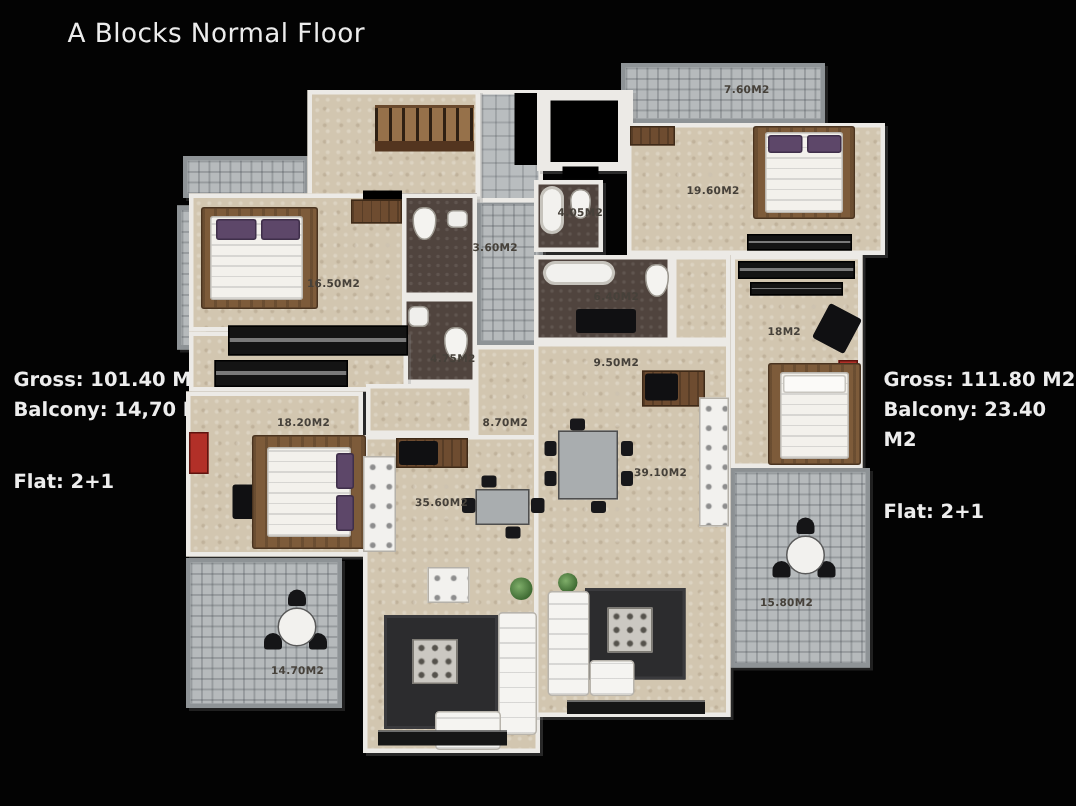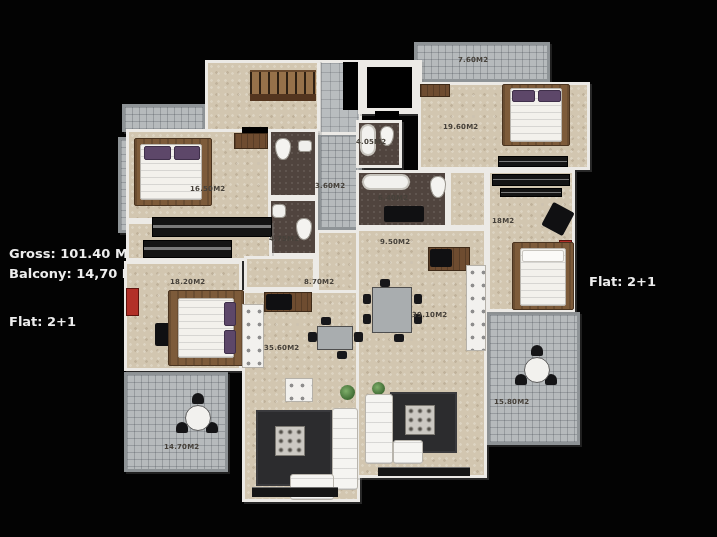--- a/index.html
+++ b/index.html
@@ -44,34 +44,37 @@
   .rug{background:#2c2c2e;box-shadow:inset 0 0 0 2px #3a3a3d;}
   .coffee{background:#cbc8c2;border:1px solid #7e7b74;background-image:radial-gradient(circle,#55524c 1.5px,transparent 2.5px);background-size:9px 9px;background-position:center;}
   .sofa{background:#f5f4f1;border:1px solid #b8b4ac;border-radius:3px;background-image:repeating-linear-gradient(0deg,rgba(160,160,160,.35) 0 1px,transparent 1px 10px);}
   .tv{background:#161616;border-top:1px solid #6e6e6e;}
   .plant{background:radial-gradient(circle at 40% 40%,#7fae6a,#3f6b33 70%);border-radius:50%;}
   .rtable{background:#f2f1ee;border:1px solid #5a5a5a;border-radius:50%;}
   .bch{background:#151517;border-radius:6px 6px 2px 2px;}
   .elevf{background:#eceae6;box-shadow:2px 2px 0 rgba(135,135,135,.3);}
   .elevi{background:#000;}
   .dg{background:#000;}
-  .lbl{font:600 7px/1.1 "DejaVu Sans",sans-serif;color:#46413a;text-align:left;letter-spacing:.2px;}
+  .lbl{font:600 7px/1.1 "DejaVu Sans",sans-serif;color:#46413a;text-align:right;letter-spacing:.2px;}
 </style>
 </head>
 <body>
 
 <div class="stage">
+  <div class="title">A Blocks Normal Floor</div>
 
   <div class="info" style="left:9px;top:244px;">
     <div>Gross: 101.40 M2</div>
     <div>Balcony: 14,70 M2</div>
     <div class="flat">Flat: 2+1</div>
   </div>
 
   <div class="info" style="left:589px;top:244px;">
+    <div>Gross: 111.80 M2</div>
+    <div>Balcony: 23.40 M2</div>
     <div class="flat">Flat: 2+1</div>
   </div>
 
   <div class="plan">
 
     <div class="grid" style="left:4px;top:66px;width:84px;height:28px;"></div>
     <div class="grid" style="left:0;top:99px;width:19px;height:96px;"></div>
     <div class="grid" style="left:6px;top:334px;width:104px;height:100px;"></div>
     <div class="grid" style="left:200px;top:95px;width:44px;height:97px;"></div>
     <div class="tile" style="left:200px;top:22px;width:44px;height:75px;"></div>
@@ -183,25 +186,25 @@
     <div class="sofa" style="left:247px;top:356px;width:28px;height:70px;"></div>
     <div class="sofa" style="left:275px;top:402px;width:30px;height:24px;"></div>
     <div class="tv" style="left:260px;top:429px;width:92px;height:9px;"></div>
 
     <div class="bch" style="left:413px;top:307px;width:12px;height:11px;"></div>
     <div class="bch" style="left:397px;top:336px;width:12px;height:11px;"></div>
     <div class="bch" style="left:427px;top:336px;width:12px;height:11px;"></div>
     <div class="rtable" style="left:406px;top:319px;width:26px;height:26px;"></div>
 
     <div class="lbl" style="left:72px;top:148px;width:50px;">16.50M2</div>
-    <div class="lbl" style="left:151px;top:145px;width:48px;padding-left:46px;">3.60M2</div>
+    <div class="lbl" style="left:151px;top:124px;width:48px;padding-left:46px;">3.60M2</div>
     <div class="lbl" style="left:151px;top:198px;width:48px;">4.75M2</div>
     <div class="lbl" style="left:52px;top:241px;width:50px;">18.20M2</div>
     <div class="lbl" style="left:186px;top:241px;width:48px;">8.70M2</div>
-    <div class="lbl" style="left:146px;top:307px;width:48px;">35.60M2</div>
+    <div class="lbl" style="left:146px;top:294px;width:48px;">35.60M2</div>
     <div class="lbl" style="left:46px;top:406px;width:52px;">14.70M2</div>
     <div class="lbl" style="left:340px;top:19px;width:55px;">7.60M2</div>
     <div class="lbl" style="left:325px;top:86px;width:50px;">19.60M2</div>
     <div class="lbl" style="left:238px;top:101px;width:46px;">4.05M2</div>
     <div class="lbl" style="left:260px;top:157px;width:48px;">6.40M2</div>
     <div class="lbl" style="left:262px;top:201px;width:46px;">9.50M2</div>
     <div class="lbl" style="left:374px;top:180px;width:42px;">18M2</div>
     <div class="lbl" style="left:294px;top:274px;width:46px;">39.10M2</div>
     <div class="lbl" style="left:376px;top:361px;width:48px;">15.80M2</div>
   </div>

